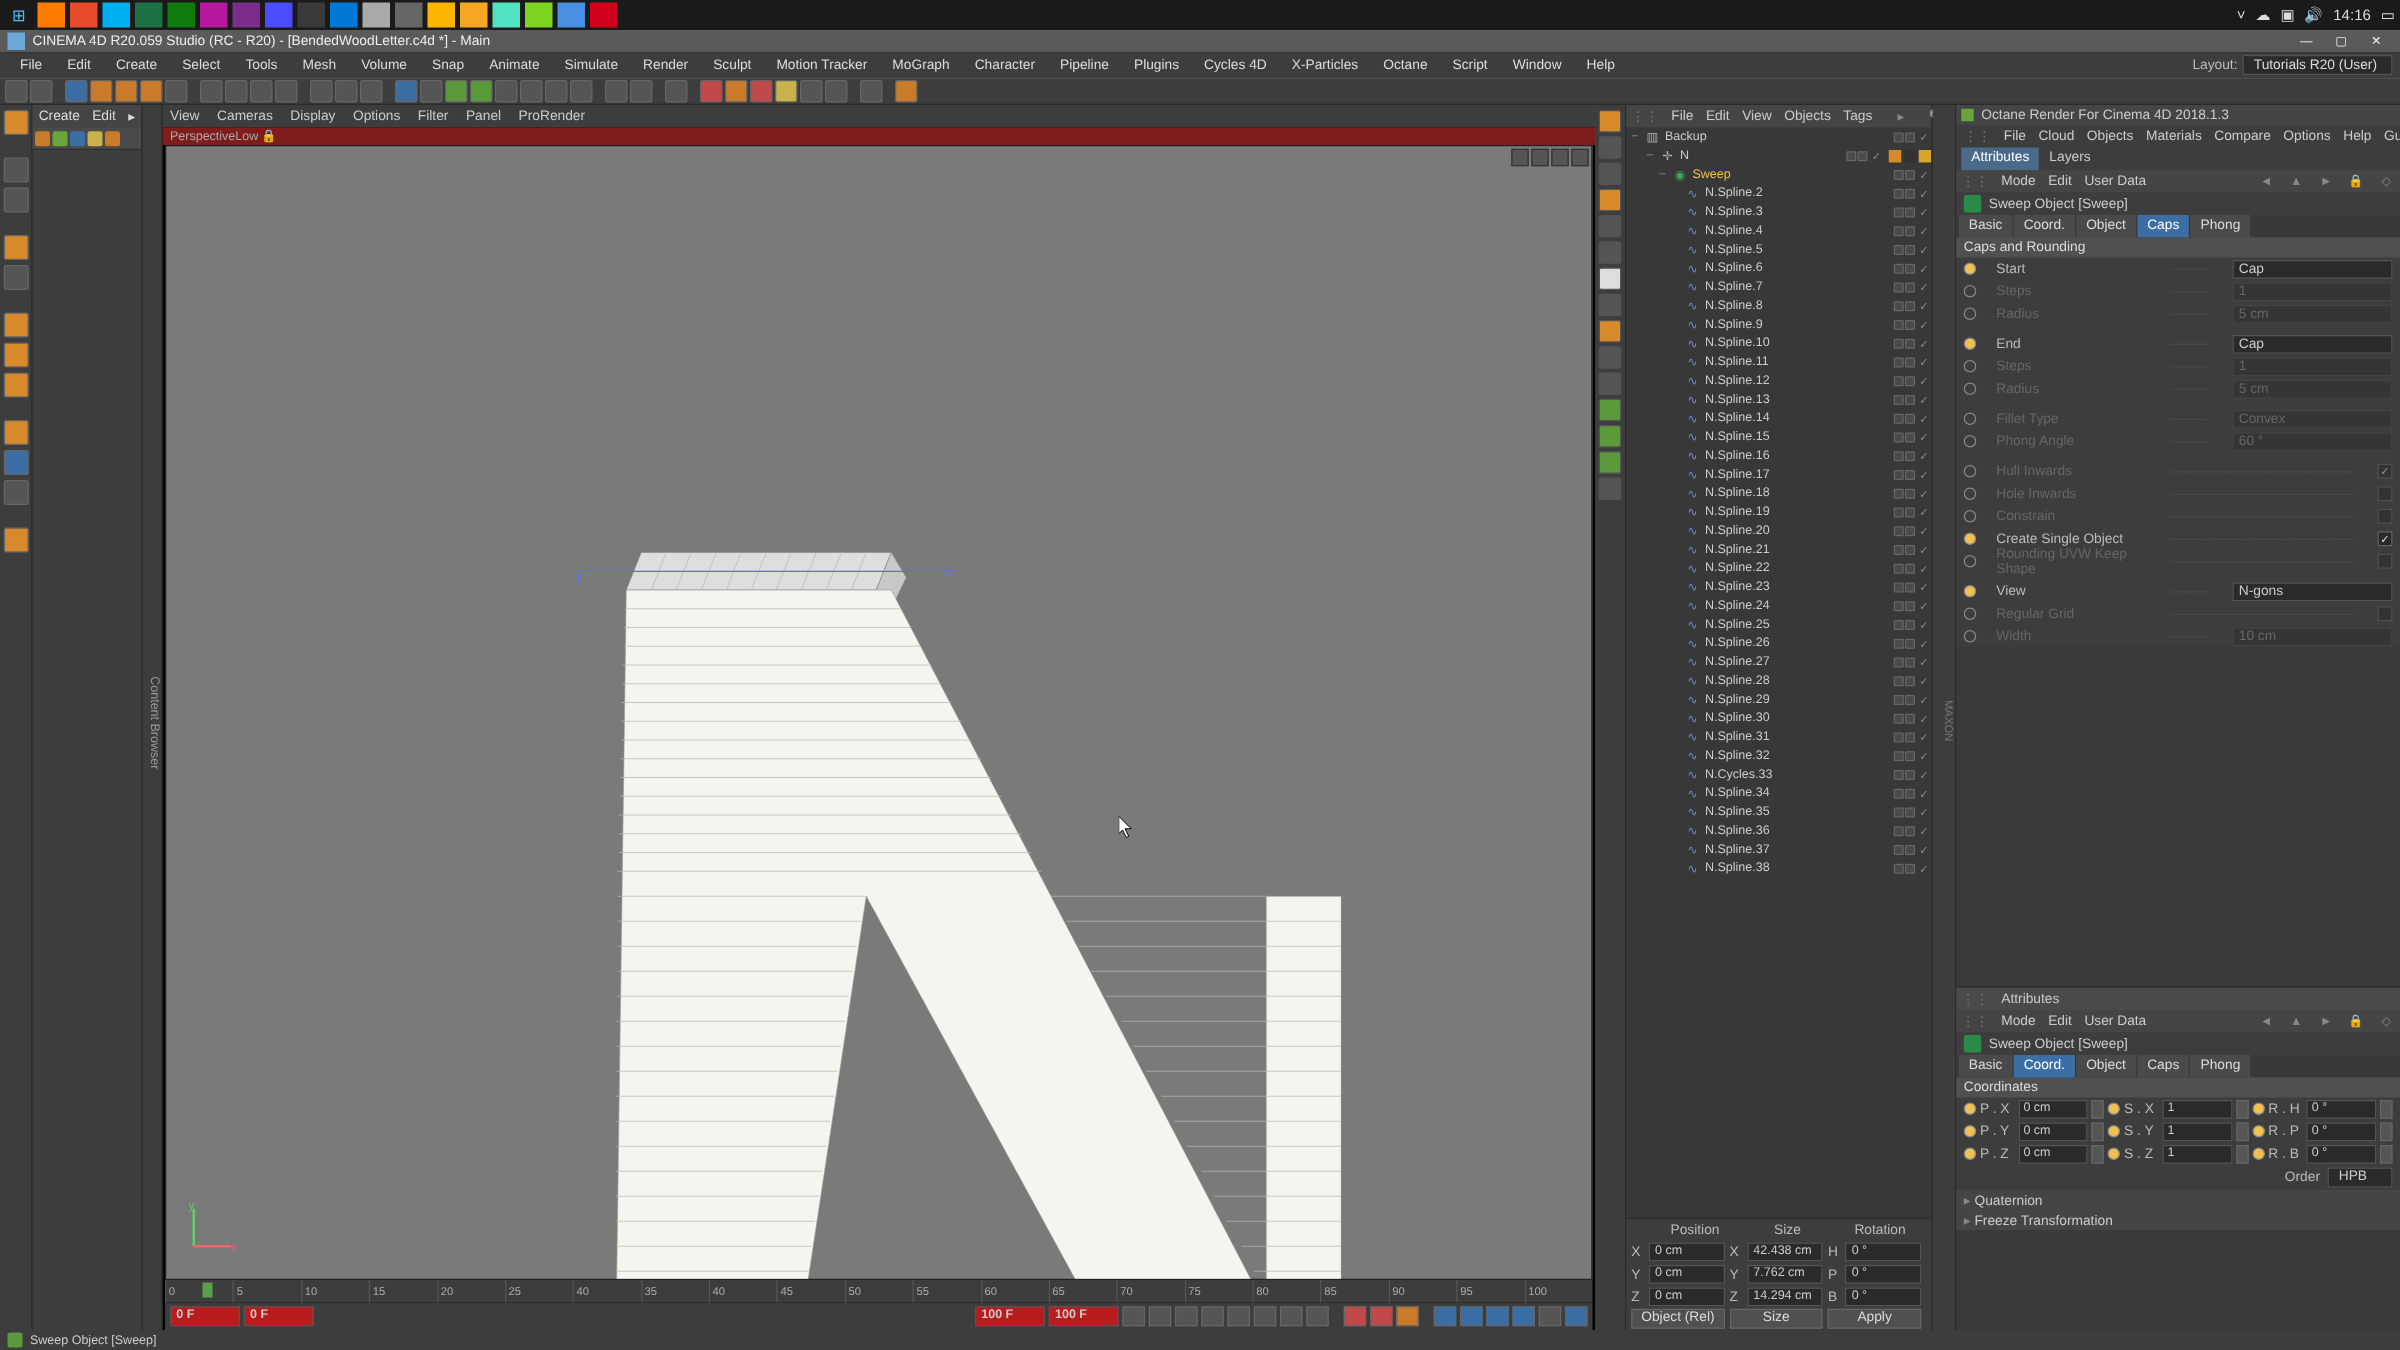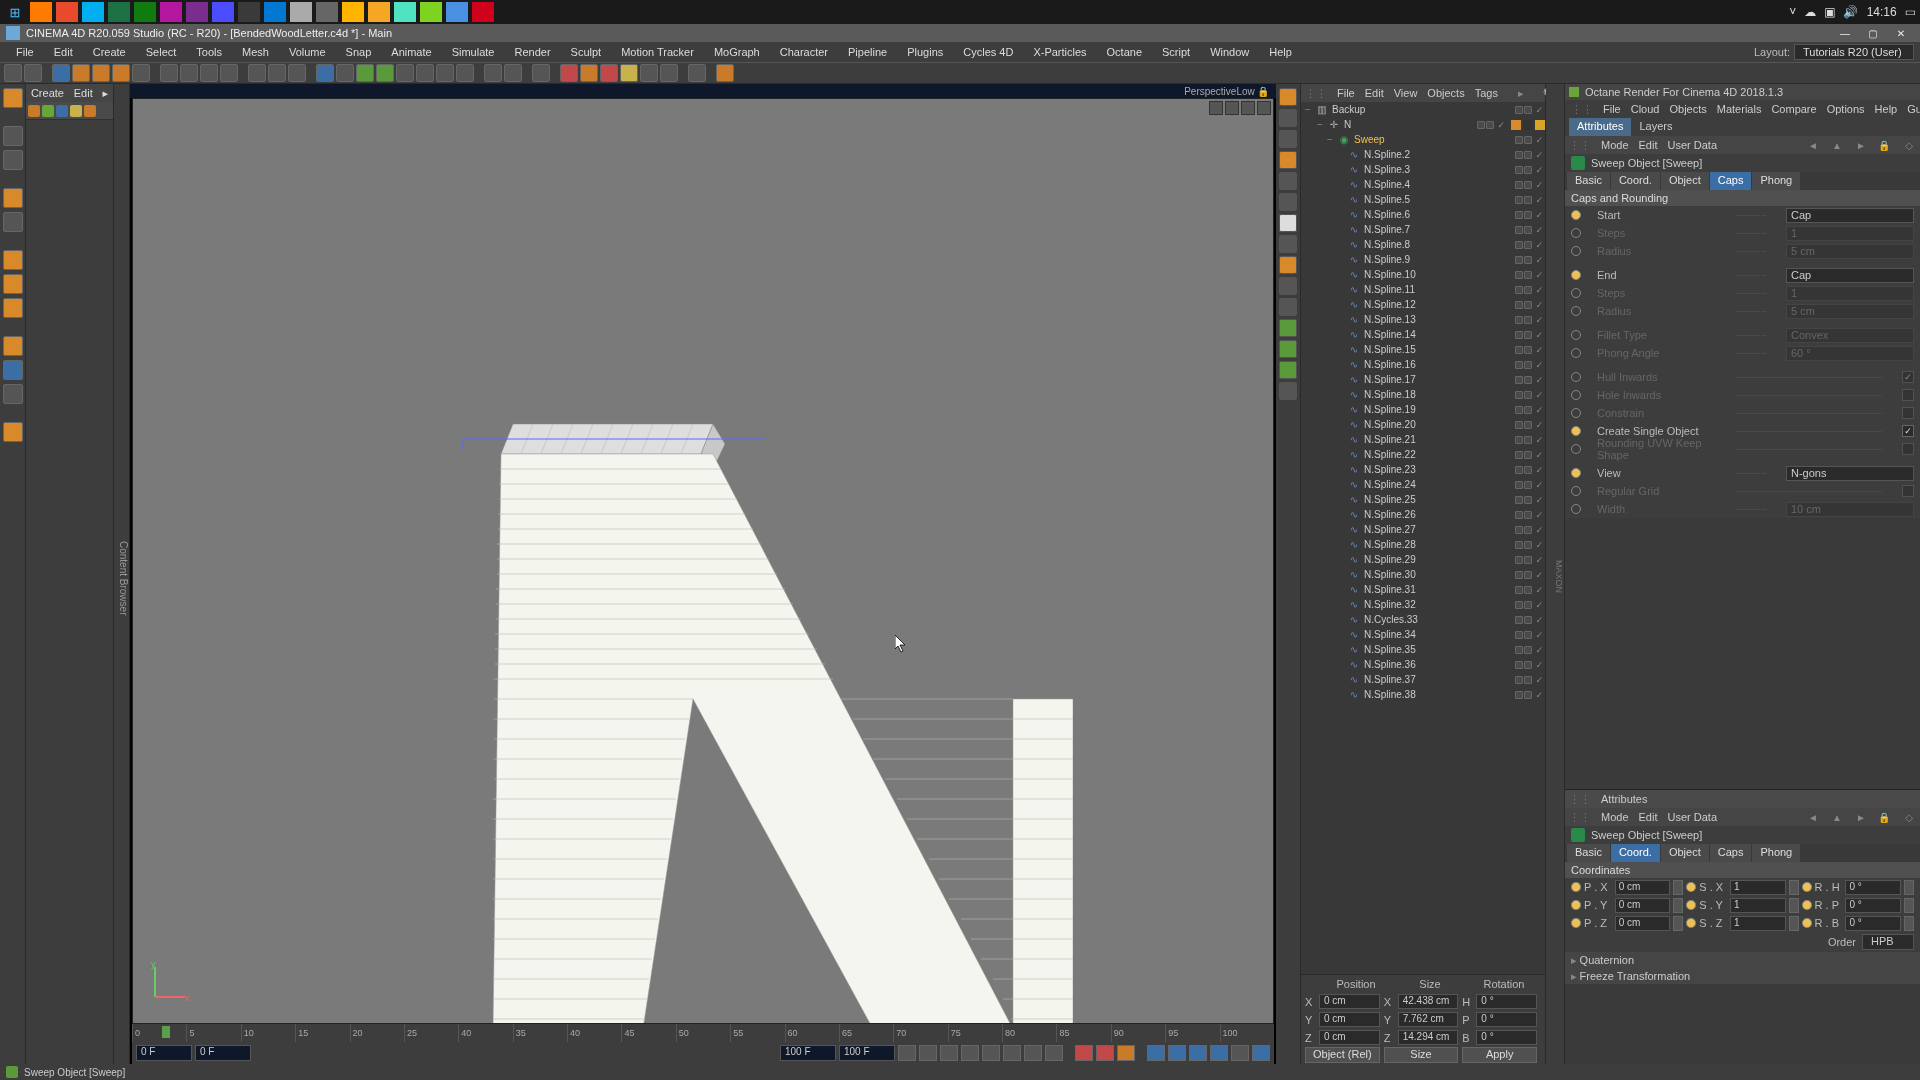--- a/index.html
+++ b/index.html
@@ -48,32 +48,32 @@
 .palette .prow { height:18px; background:#4a4a4a; display:flex; align-items:center; padding:0 2px; gap:2px; border-bottom:1px solid #303030;}
 .palette .prow .pc { width:12px; height:12px; background:#c97b2a; border-radius:2px; }
 .palette .prow .pc.g { background:#6aa53a; }
 .palette .prow .pc.b { background:#3a6ea5; }
 .palette .prow .pc.y { background:#c9b24b; }
 
 .content-browser-tab { width:16px; background:#3d3d3d; border-right:1px solid #2a2a2a; writing-mode:vertical-rl; text-align:center; padding-top:8px; color:#999; font-size:10px; }
 
 .viewport-wrap { flex:1; display:flex; flex-direction:column; min-width:0; }
 .vmenu { height:18px; background:#3d3d3d; display:flex; align-items:center; padding:0 6px; color:#ccc; gap:14px; }
-.vlabel { height:14px; background:#0f172a; display:flex; align-items:center; justify-content:flex-end; padding:0 6px; color:#aaa; font-size:10px; }
+.vlabel { height:14px; background:#7f1d1d; display:flex; align-items:center; justify-content:flex-start; padding:0 6px; color:#aaa; font-size:10px; }
 .viewport { flex:1; background:#7a7a7a; position:relative; border:1px solid #222; margin:0 2px; overflow:hidden; }
 .viewport .vcorner { position:absolute; top:2px; right:2px; display:flex; gap:2px; }
 .viewport .vcorner .vb { width:14px; height:14px; background:#555; border:1px solid #333; }
 .viewport .axes { position:absolute; bottom:22px; left:18px; width:40px; height:40px; }
 .viewport-letter { position:absolute; left:320px; top:310px; width:620px; height:620px; }
 .ruler { height:18px; background:#3d3d3d; margin:0 2px; position:relative; overflow:hidden; }
 .ruler .marks { position:absolute; inset:0; display:flex; }
 .ruler .mk { flex:1; border-left:1px solid #555; color:#aaa; font-size:9px; padding-left:2px; display:flex; align-items:center;}
 .ruler .slider { position:absolute; left:30px; top:2px; width:8px; height:12px; background:#5aa04a; }
 .timeline-ctrl { height:22px; background:#3d3d3d; margin:0 2px; display:flex; align-items:center; gap:3px; padding:0 4px; }
-.timeline-ctrl .fld { background:#0f172a; border:1px solid #555; height:16px; min-width:56px; padding:0 4px; color:#ccc; font-size:10px; }
+.timeline-ctrl .fld { background:#b91c1c; border:1px solid #555; height:16px; min-width:56px; padding:0 4px; color:#ccc; font-size:10px;font-weight:bold; }
 .timeline-ctrl .tbtn2 { width:18px; height:16px; background:#555; border:1px solid #666; }
 .timeline-ctrl .tbtn2.r { background:#c14949; }
 .timeline-ctrl .tbtn2.b { background:#3a6ea5; }
 .timeline-ctrl .tbtn2.o { background:#c97b2a; }
 .timeline-ctrl .spacer {flex:1;}
 
 .midtools { width: 24px; background:#3d3d3d; display:flex; flex-direction:column; align-items:center; padding-top:4px; gap:3px; }
 .midtools .mt { width:18px; height:18px; border:1px solid #555; border-radius:2px; background:#555;}
 .midtools .mt.o { background:#d88a2a; }
 .midtools .mt.g { background:#5a9a3a; }
@@ -302,20 +302,23 @@
         <div class="pc g"></div>
         <div class="pc b"></div>
         <div class="pc y"></div>
         <div class="pc"></div>
       </div>
   </div>
 
   <div class="content-browser-tab">Content Browser</div>
 
   <div class="viewport-wrap">
+    <div class="vmenu">
+      <span id="vm-container"><span style="margin-right: 14px;">View</span><span style="margin-right: 14px;">Cameras</span><span style="margin-right: 14px;">Display</span><span style="margin-right: 14px;">Options</span><span style="margin-right: 14px;">Filter</span><span style="margin-right: 14px;">Panel</span><span style="margin-right: 14px;">ProRender</span></span>
+    </div>
     <div class="vlabel">
       <span>Perspective</span>
       <span><span>Low</span> 🔒</span>
     </div>
     <div class="viewport">
       <div class="vcorner">
         <div class="vb"></div>
         <div class="vb"></div>
         <div class="vb"></div>
         <div class="vb"></div>

